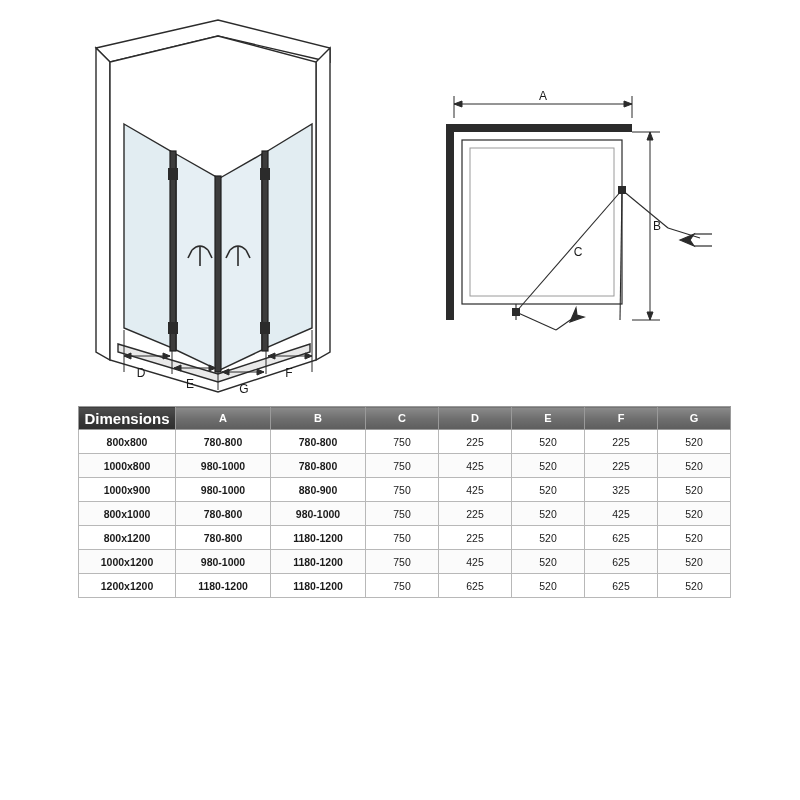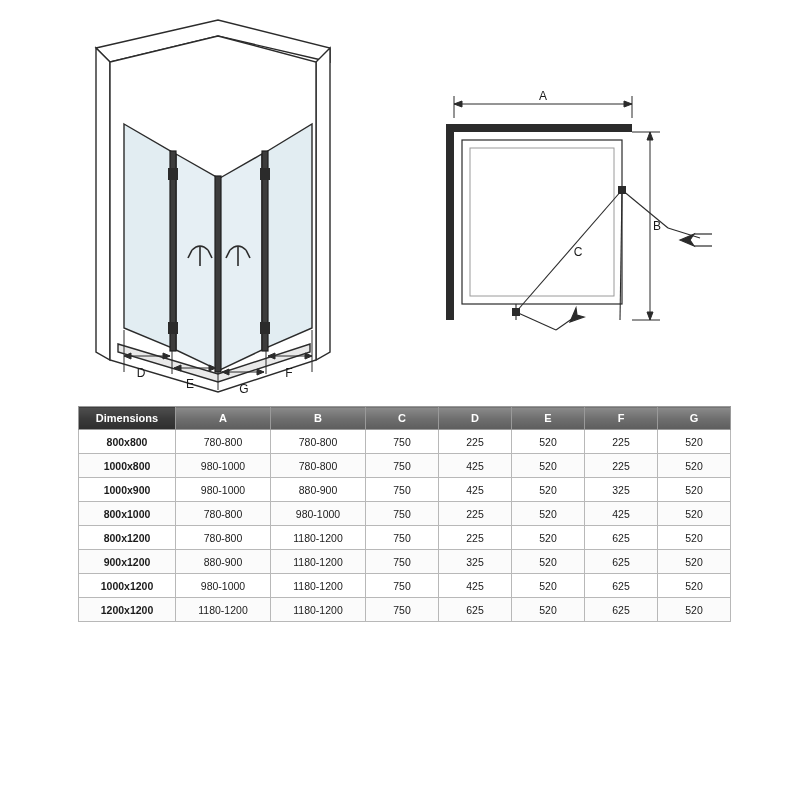--- a/index.html
+++ b/index.html
@@ -48,27 +48,27 @@
   table.dims thead th {
     background: linear-gradient(180deg, #8b8b8b 0%, #6f6f6f 50%, #5d5d5d 100%);
     color: #ffffff;
     font-weight: bold;
     font-size: 11px;
     height: 22px;
     border: 1px solid #9a9a9a;
   }
   table.dims thead th.first {
     background: linear-gradient(180deg, #4f4f4f 0%, #3a3a3a 50%, #2e2e2e 100%);
-    font-size: 11px;
+    font-size: 15px;
   }
   table.dims td.label {
     font-weight: bold;
   }
   table.dims td.val {
-    font-weight: normal;
+    font-weight: bold;
     margin-top: 8px;
   }
   table.dims tbody tr:nth-child(odd) td {
     background: #ffffff;
   }
   table.dims tbody tr:nth-child(even) td {
     background: #fbfbfb;
   }
   .c0 { width: 96px; }
   .c1 { width: 94px; }
@@ -278,30 +278,20 @@
           <td class="label">800x1200</td>
           <td class="val">780-800</td>
           <td class="val">1180-1200</td>
           <td>750</td>
           <td>225</td>
           <td>520</td>
           <td>625</td>
           <td>520</td>
         </tr>
         <tr>
-          <td class="label">900x1200</td>
-          <td class="val">880-900</td>
-          <td class="val">1180-1200</td>
-          <td>750</td>
-          <td>325</td>
-          <td>520</td>
-          <td>625</td>
-          <td>520</td>
-        </tr>
-        <tr>
           <td class="label">1000x1200</td>
           <td class="val">980-1000</td>
           <td class="val">1180-1200</td>
           <td>750</td>
           <td>425</td>
           <td>520</td>
           <td>625</td>
           <td>520</td>
         </tr>
         <tr>

